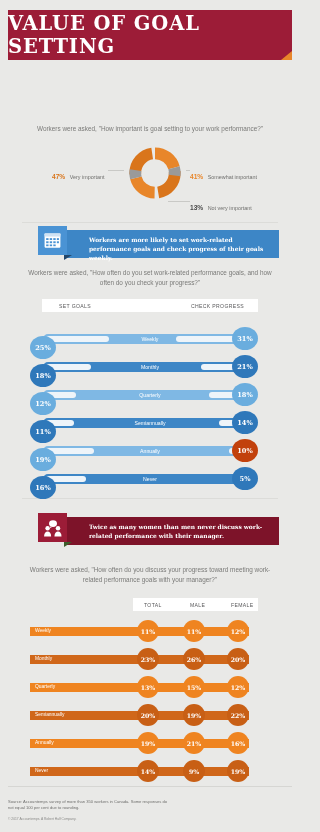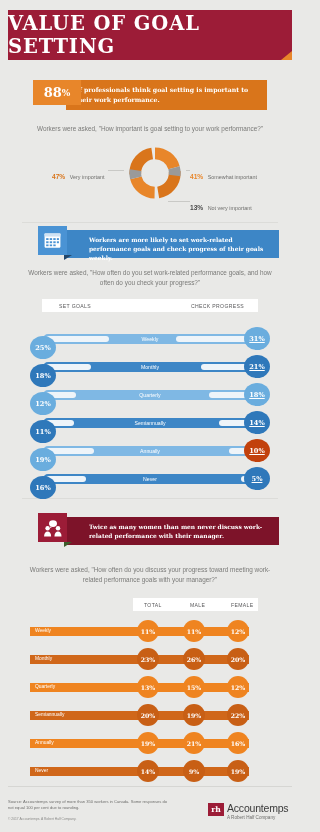--- a/index.html
+++ b/index.html
@@ -103,21 +103,21 @@
   .brow .track{
     position:absolute;left:13px;top:6.5px;width:214px;height:10px;
   }
   .brow .lcap,.brow .rcap{
     position:absolute;top:0;width:26px;height:23px;border-radius:50%;
     display:flex;align-items:center;justify-content:center;
     color:#ffffff;font-family:"DejaVu Serif",serif;font-weight:bold;font-size:6.6px;
     z-index:4;
   }
   .brow .lcap{left:0;margin-top:9px;}
-  .brow .rcap{right:0;text-decoration:underline;}
+  .brow .rcap{right:12px;}
   .brow .mid{
     position:absolute;left:0;right:0;top:6.5px;height:10px;
     display:flex;align-items:center;justify-content:center;
     color:#ffffff;font-size:5.2px;font-family:"Liberation Sans",sans-serif;
     z-index:3;
   }
   .brow .fillL,.brow .fillR{
     position:absolute;top:8.5px;height:6px;background:#eef4f9;border-radius:3px;
     z-index:2;
   }
@@ -169,30 +169,20 @@
 </head>
 <body>
 
 <div class="page">
 
   <div class="header">
     <div class="header-title">VALUE OF GOAL SETTING</div>
     <div class="header-fold2"></div>
   </div>
 
-  <div class="callout88">
-    <div class="tail"></div>
-    <div class="body">
-      <div class="body-txt">of professionals think goal setting is important to their work performance.</div>
-    </div>
-    <div class="pct">
-      <span>88</span>
-        <span class="sm">%</span>
-    </div>
-  </div>
 
   <div class="qtext" style="top:124px">Workers were asked, "How important is goal setting to your work performance?"</div>
 
   <div class="donut-wrap">
     <svg class="donut" viewBox="0 0 100 100">
 
       <circle r="31.83" cx="50" cy="50" fill="transparent" stroke="#d9751b" stroke-width="19" stroke-dasharray="47 53" stroke-dashoffset="53" transform="rotate(-90 50 50)"></circle>
 
       <circle r="31.83" cx="50" cy="50" fill="transparent" stroke="#e8862a" stroke-width="19" stroke-dasharray="41 59" stroke-dashoffset="0" transform="rotate(-90 50 50)"></circle>
 
@@ -372,19 +362,14 @@
         <div class="bar-lbl">Never</div>
         <div class="dot" style="left:107px;background:#c85f15">14%</div>
         <div class="dot" style="left:153px;background:#c85f15">9%</div>
         <div class="dot" style="left:197px;background:#c85f15">19%</div>
       </div>
     </div>
 
   <div class="footer-rule"></div>
   <div class="src">Source: Accountemps survey of more than 350 workers in Canada. Some responses do not equal 100 per cent due to rounding.</div>
   <div class="copy">© 2017 Accountemps. A Robert Half Company.</div>
-  <div class="logo">
-    <div class="mark">rh</div>
-    <div class="name">Accountemps</div>
-    <div class="tag">A Robert Half Company</div>
-  </div>
 
 </div>
 
 </body></html>

